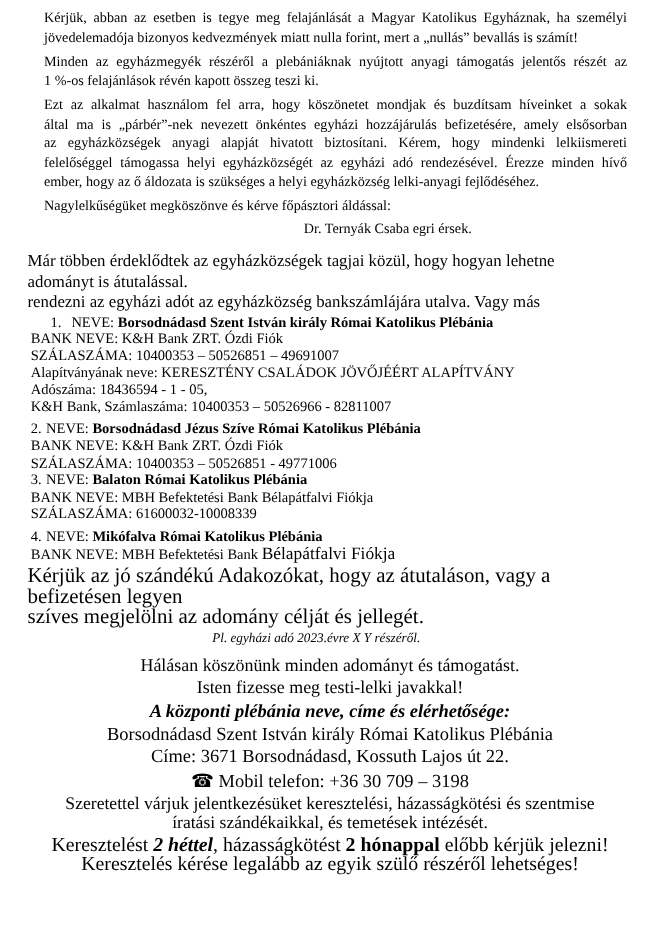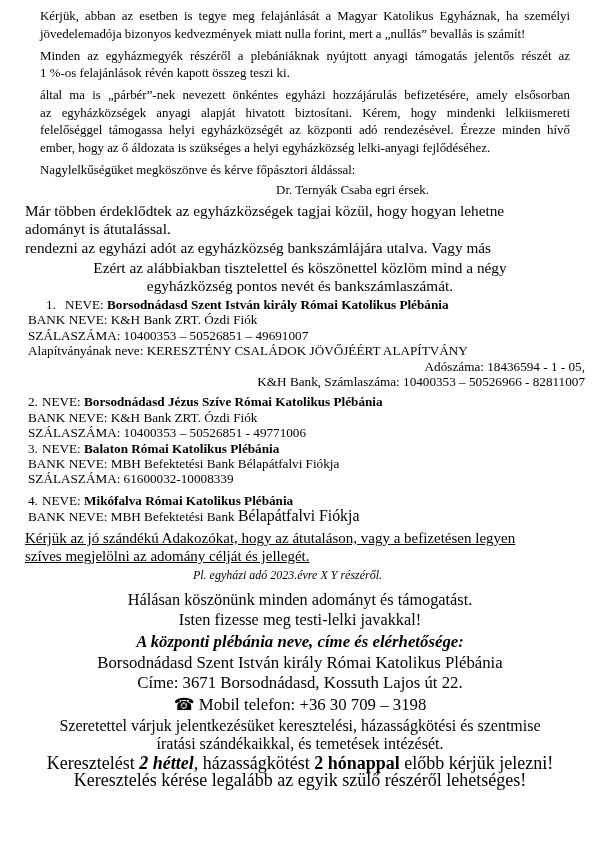--- a/index.html
+++ b/index.html
@@ -10,41 +10,41 @@
     font-family:"Liberation Serif", serif;
   }
   .page { padding-top:8px; }
 
   
   .intro { margin:0 30px 0 40px; font-size:12.9px; line-height:17.5px; }
   .intro .para { margin-bottom:4.5px; }
   .jline { text-align:justify; text-align-last:justify; }
   .jline.last { text-align-last:left; }
   .blessing { margin-bottom:3px; }
-  .signature { text-align:center; padding-left:95px; margin-bottom:2px; }
+  .signature { text-align:center; padding-left:95px; margin-bottom:12px; }
 
   
   .inquiry { margin:0 18px 0 25px; font-size:15.3px; line-height:18.5px; }
   .announce { text-align:center; font-size:15.3px; line-height:18px; margin:2px 25px 2px; }
 
   
   .parishes { margin:0 15px 0 28px; font-size:13.2px; line-height:15.4px; }
   .parish .name { font-weight:bold; }
   .parish .pnum { margin-right:4px; }
   .parish-1 .name-line { padding-left:18px; }
   .parish-1 .pnum { margin-right:9px; }
-  .center-line { text-align:right; }
+  .center-line { text-align:left; }
   .parish-2 { margin-top:5px; }
   .parish-3 { margin-top:0; }
   .parish-4 { margin-top:6px; }
   .branch { font-size:15.8px;margin-top:21px; }
   .account-big { font-size:16.3px; line-height:20px; }
 
   
-  .request { margin:4px 18px 0 25px; font-size:15px; line-height:18.5px;text-decoration:underline; }
+  .request { margin:4px 18px 0 25px; font-size:19px; line-height:18.5px; }
   .example { text-align:center; font-style:italic; font-size:12px; line-height:18.5px; padding-right:25px; }
 
   .thanks { text-align:center; margin-top:6px; font-size:16.3px; line-height:20px; }
 
   
   .contact { text-align:center; font-size:16.8px; line-height:20.5px; margin-top:2px; }
   .contact-heading { font-weight:bold; font-style:italic; }
   .phone-icon { font-family:"DejaVu Sans", sans-serif; }
 
   .invite { text-align:center; font-size:16px; line-height:18px; margin:2px 15px 0; }
@@ -61,39 +61,36 @@
   <section class="intro">
     <div class="para">
       <div class="jline">Kérjük, abban az esetben is tegye meg felajánlását a Magyar Katolikus Egyháznak, ha személyi</div>
       <div class="jline last">jövedelemadója bizonyos kedvezmények miatt nulla forint, mert a „nullás” bevallás is számít!</div>
     </div>
     <div class="para">
       <div class="jline">Minden az egyházmegyék részéről a plebániáknak nyújtott anyagi támogatás jelentős részét az</div>
       <div class="jline last">1 %-os felajánlások révén kapott összeg teszi ki.</div>
     </div>
     <div class="para">
+      <div class="jline">Ezt az alkalmat használom fel arra, hogy köszönetet mondjak és buzdítsam híveinket a sokak</div>
       <div class="jline">által ma is „párbér”-nek nevezett önkéntes egyházi hozzájárulás befizetésére, amely elsősorban</div>
       <div class="jline">az egyházközségek anyagi alapját hivatott biztosítani. Kérem, hogy mindenki lelkiismereti</div>
-      <div class="jline">felelőséggel támogassa helyi egyházközségét az központi adó rendezésével. Érezze minden hívő</div>
+      <div class="jline">felelőséggel támogassa helyi egyházközségét az egyházi adó rendezésével. Érezze minden hívő</div>
       <div class="jline last">ember, hogy az ő áldozata is szükséges a helyi egyházközség lelki-anyagi fejlődéséhez.</div>
     </div>
     <div class="blessing">Nagylelkűségüket megköszönve és kérve főpásztori áldással:</div>
     <div class="signature">Dr. Ternyák Csaba egri érsek.</div>
   </section>
 
   <section class="inquiry">
     <div>Már többen érdeklődtek az egyházközségek tagjai közül, hogy hogyan lehetne</div>
     <div>adományt is átutalással.</div>
     <div>rendezni az egyházi adót az egyházközség bankszámlájára utalva. Vagy más</div>
   </section>
 
-  <section class="announce">
-    <div>Ezért az alábbiakban tisztelettel és köszönettel közlöm mind a négy</div>
-    <div>egyházközség pontos nevét és bankszámlaszámát.</div>
-  </section>
 
   <section class="parishes">
 
     <div class="parish parish-1">
       <div class="name-line">
         <span class="pnum">1.</span><span>NEVE: </span> <span class="name">Borsodnádasd Szent István király Római Katolikus Plébánia</span>
       </div>
       <div>BANK NEVE: K&amp;H Bank ZRT. Ózdi Fiók</div>
       <div>SZÁLASZÁMA: 10400353 – 50526851 – 49691007</div>
       <div>Alapítványának neve: KERESZTÉNY CSALÁDOK JÖVŐJÉÉRT ALAPÍTVÁNY</div>

